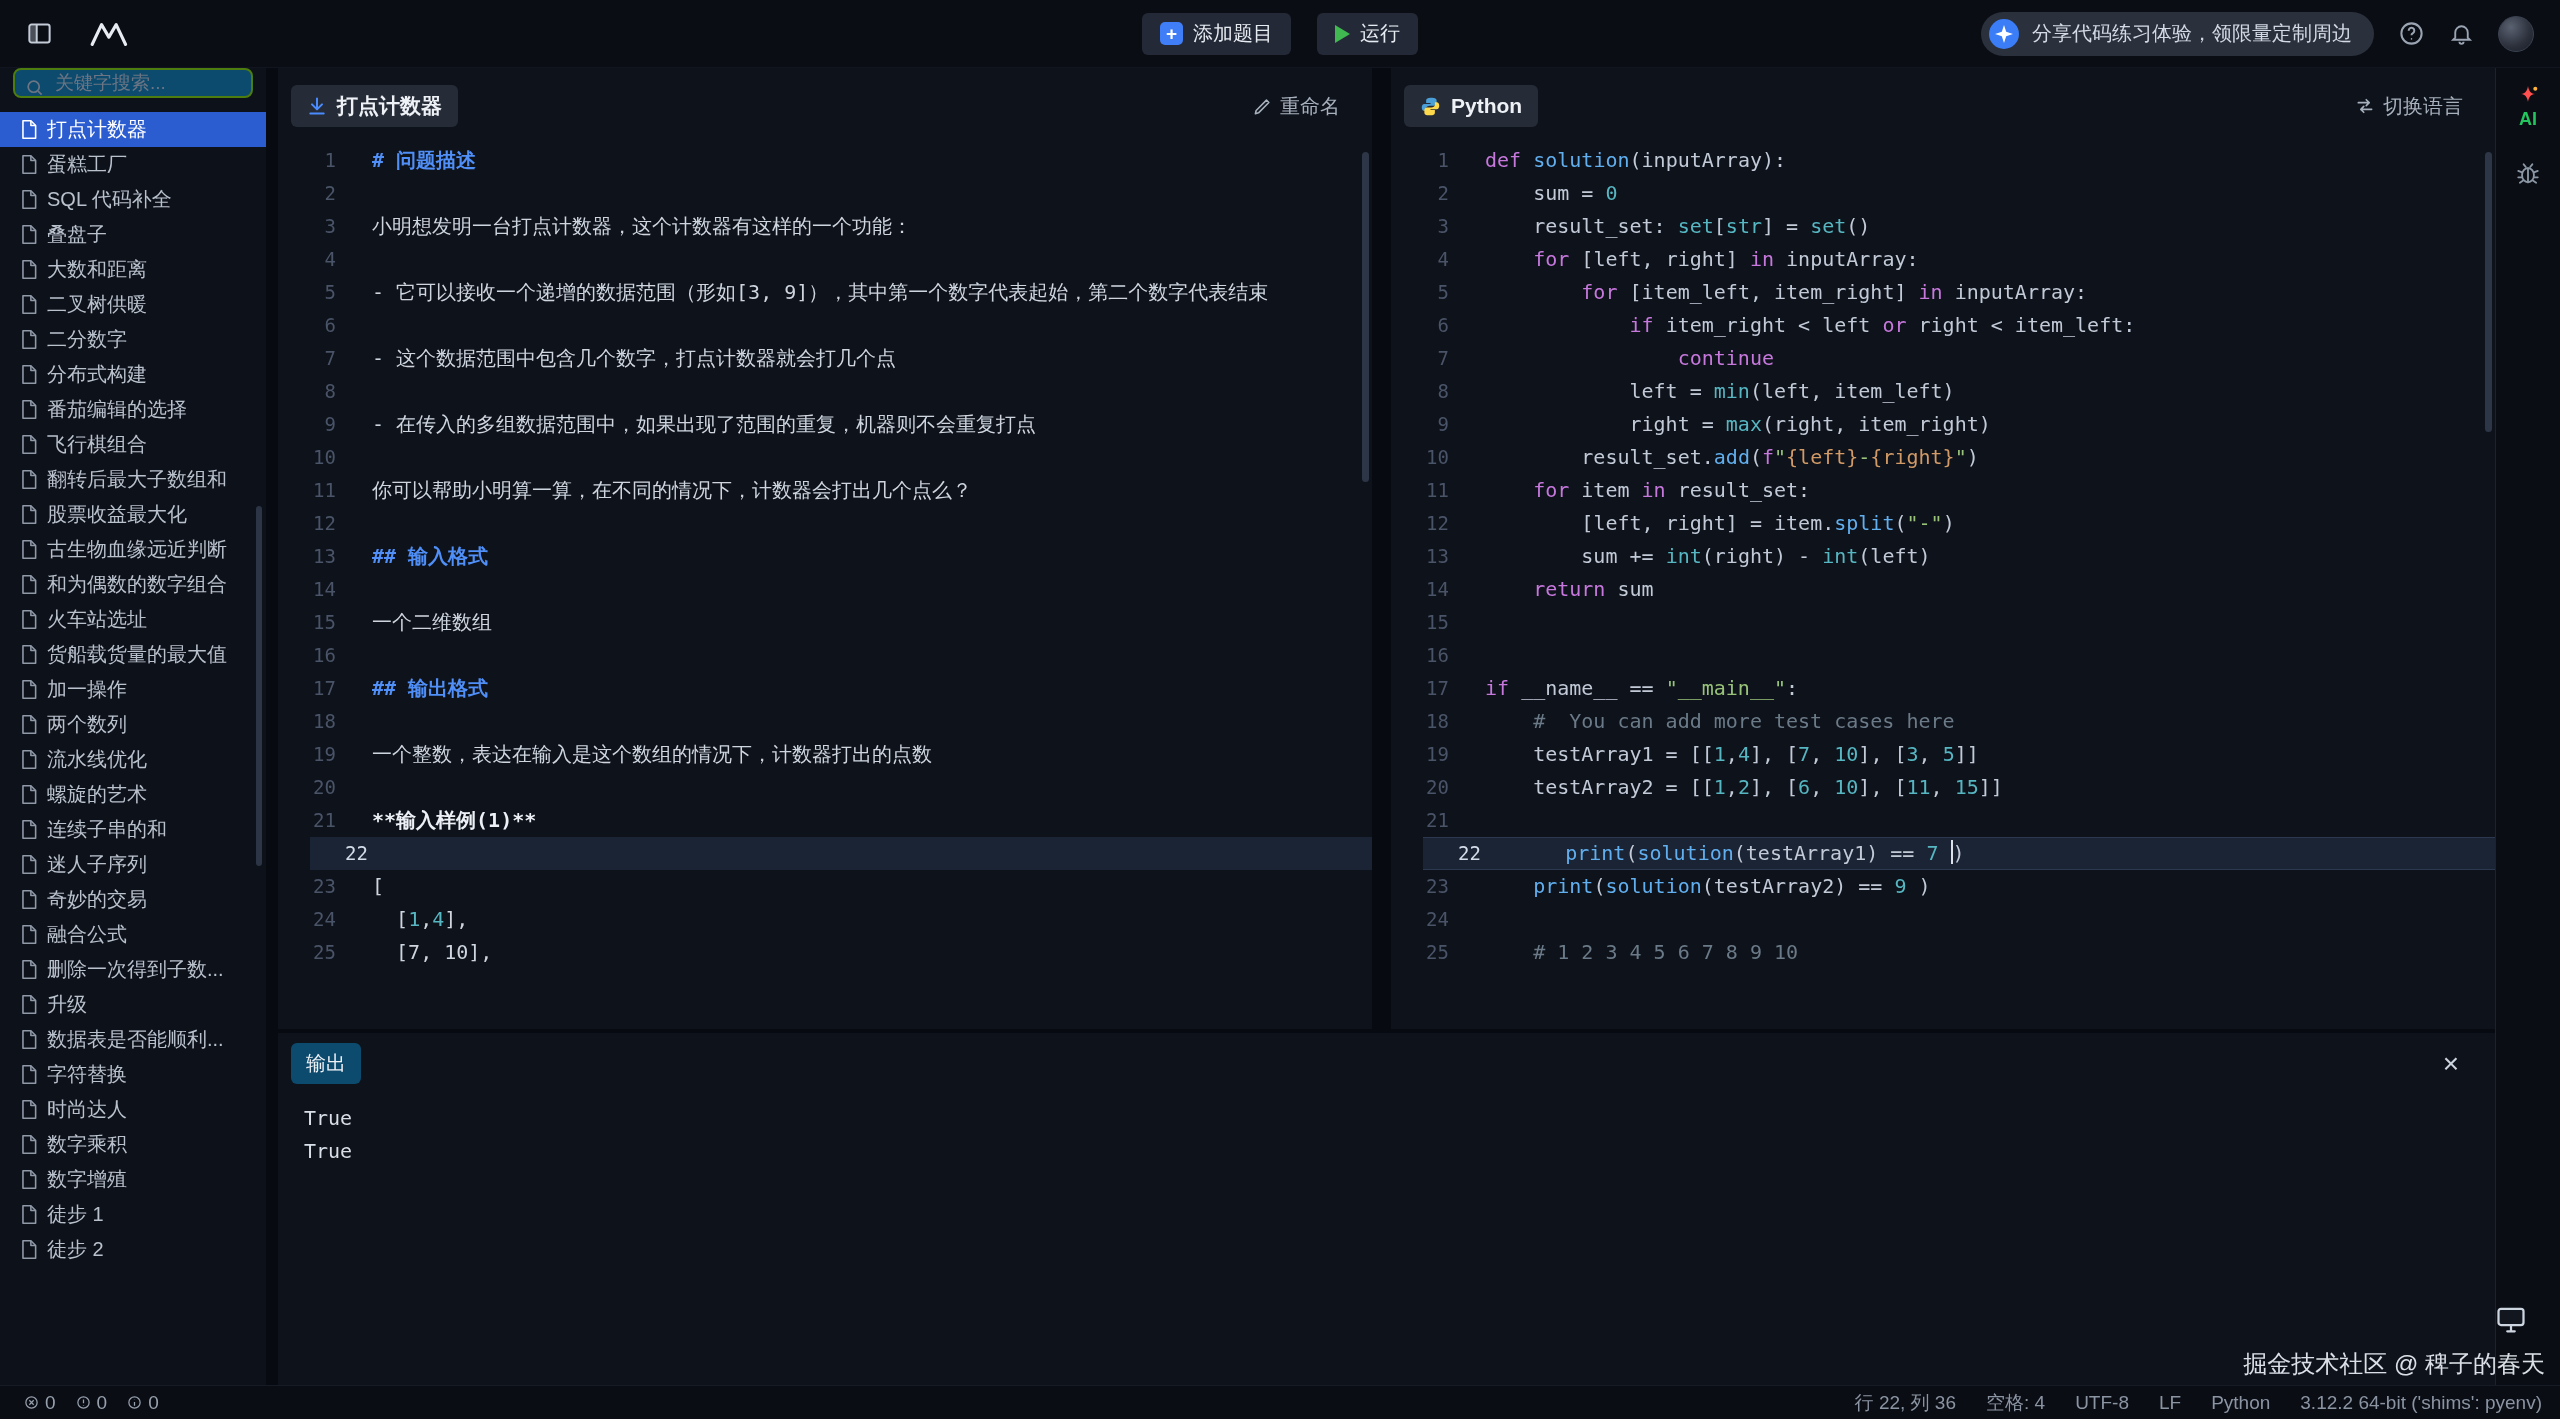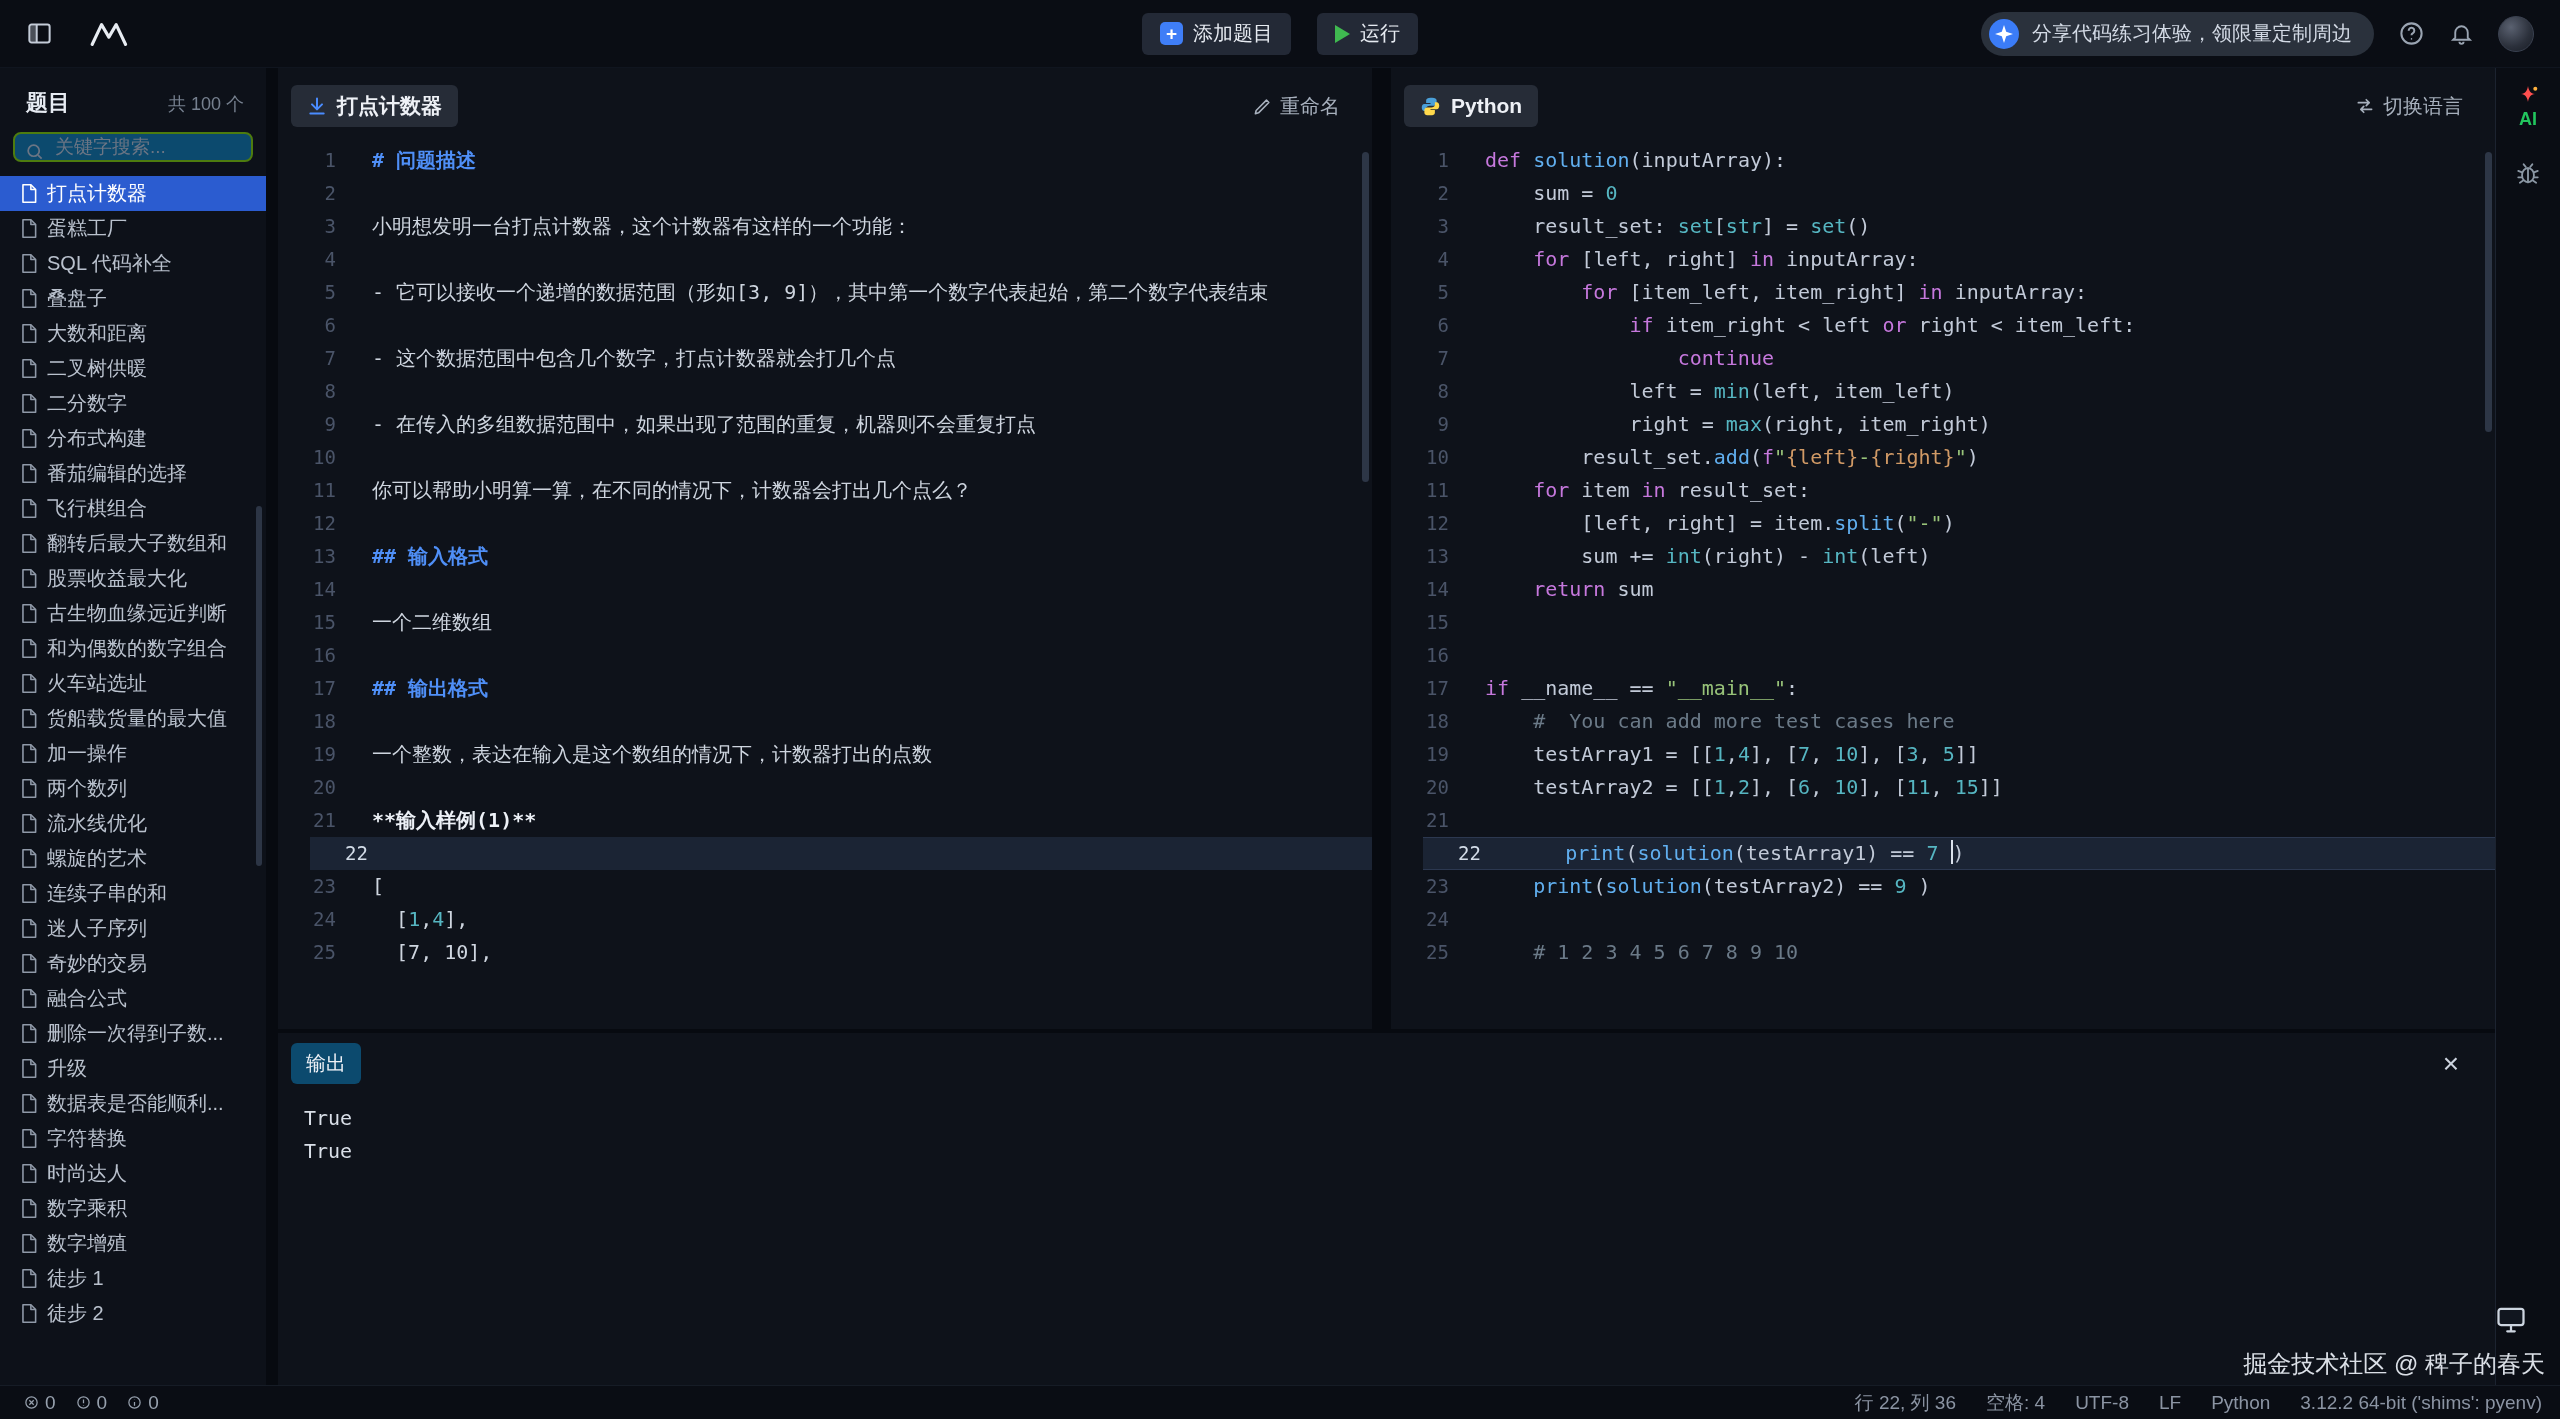--- a/index.html
+++ b/index.html
@@ -159,24 +159,20 @@
           <path d="M6 16v-5a6 6 0 1 1 12 0v5l2 2H4z"></path>
             <path d="M10 20a2 2 0 0 0 4 0"></path>
           </svg>
       </span>
     </button>
     <span class="avatar"></span>
   </div>
 </header>
 
 <aside class="sidebar">
-  <div class="sb-head">
-    <span class="sb-title">题目</span>
-    <span class="sb-count">共 100 个</span>
-  </div>
   <div class="sb-search">
     <svg width="19" height="19" viewBox="0 0 24 24" fill="none" stroke="currentColor" stroke-width="2.2">
       <circle cx="11" cy="11" r="7"></circle>
         <path d="M16.5 16.5L21 21"></path>
       </svg>
     <input type="text" placeholder="关键字搜索..." style="">
   </div>
   <nav class="nav-list">
       <div class="nav-item selected">
         <span class="nav-icon">

